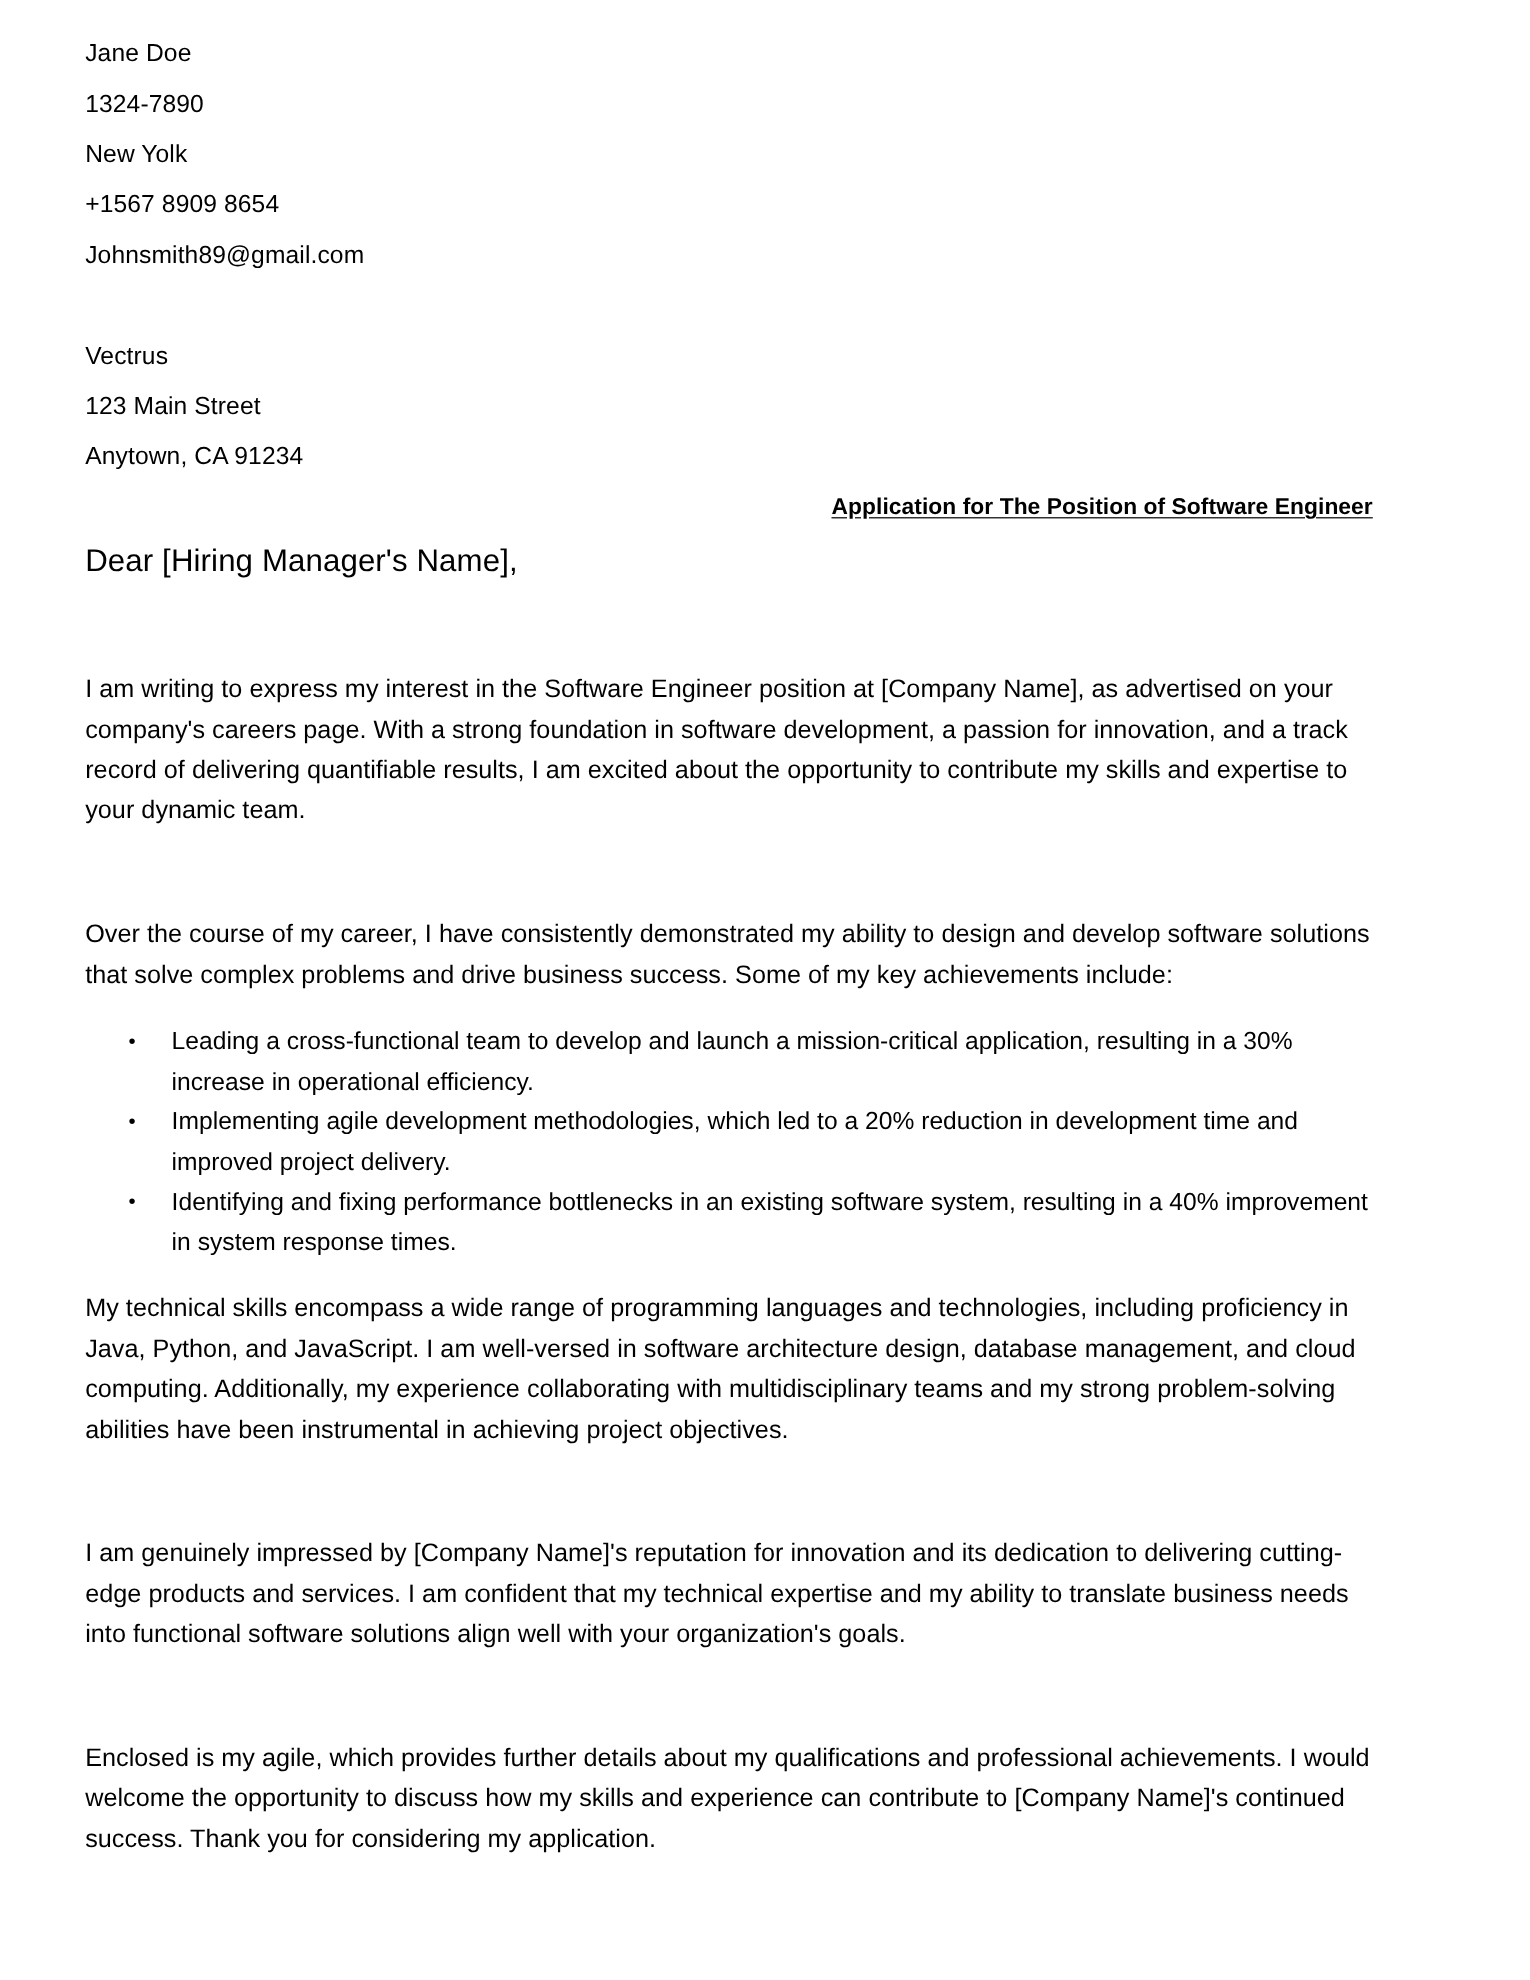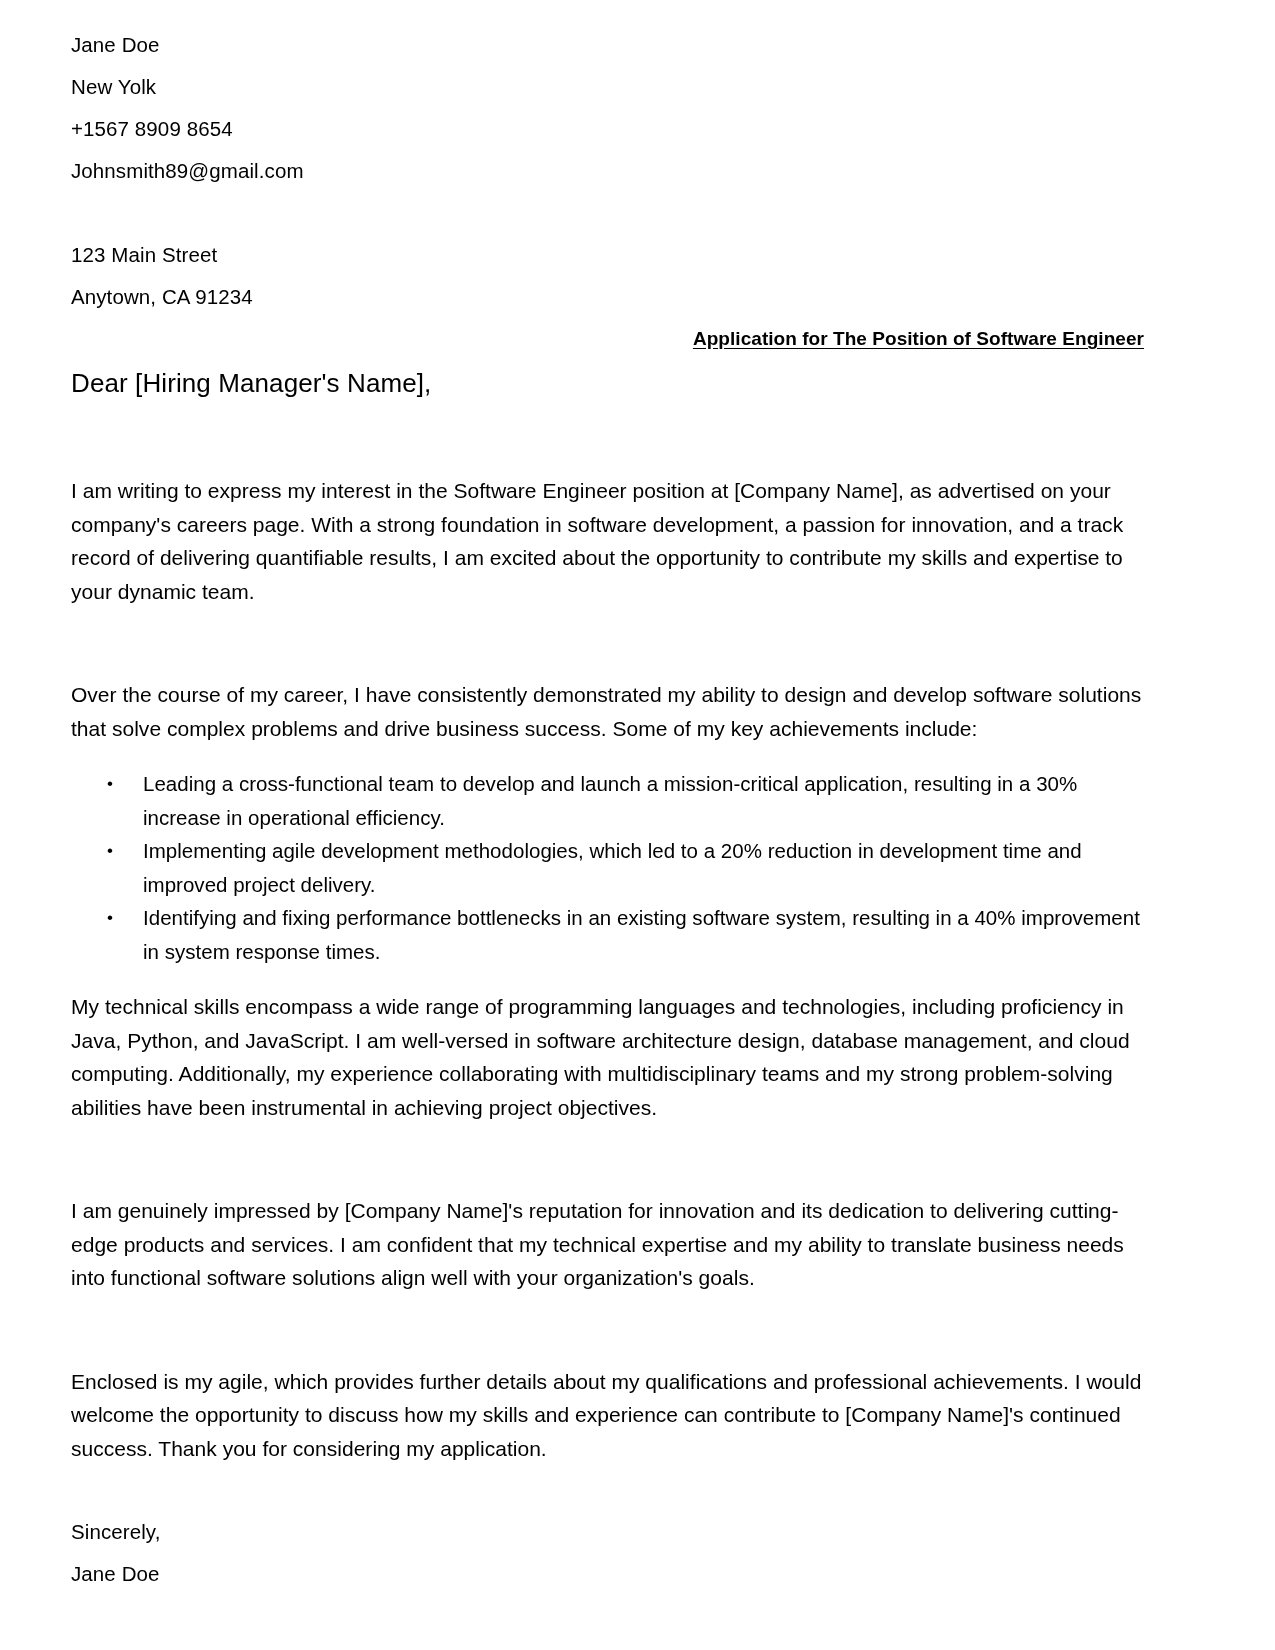--- a/index.html
+++ b/index.html
@@ -85,28 +85,30 @@
   }
 </style>
 </head>
 <body>
 
 <div class="page">
   <div class="content">
 
     <div>
       <div class="addr-line">Jane Doe</div>
+      <div class="addr-line">1324-7890</div>
       <div class="addr-line">New Yolk</div>
       <div class="addr-line">+1567 8909 8654</div>
       <div class="addr-line">Johnsmith89@gmail.com</div>
     </div>
 
     <div class="gap-block"></div>
 
     <div>
+      <div class="addr-line">Vectrus</div>
       <div class="addr-line">123 Main Street</div>
       <div class="addr-line">Anytown, CA 91234</div>
     </div>
 
     <div class="subject"><span>Application for The Position of Software Engineer</span></div>
 
     <div class="salutation">Dear [Hiring Manager's Name],</div>
 
     <div class="spacer-lg"></div>
 

